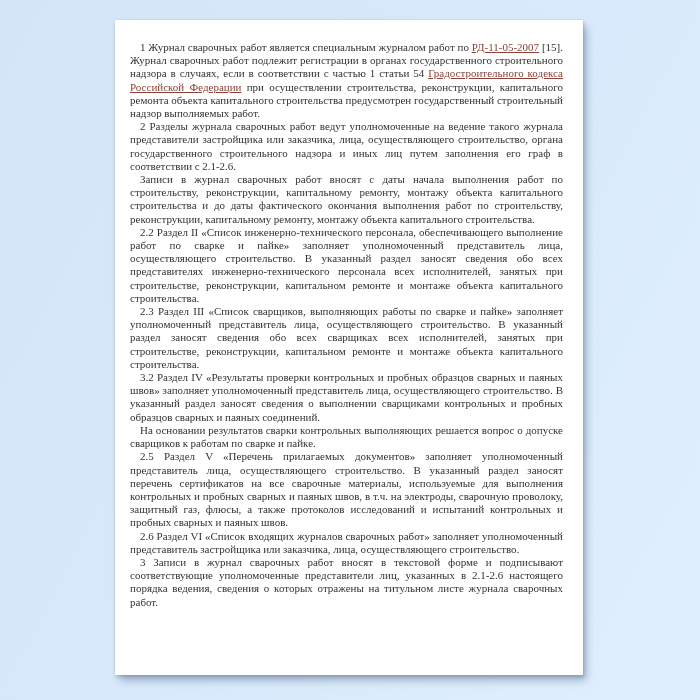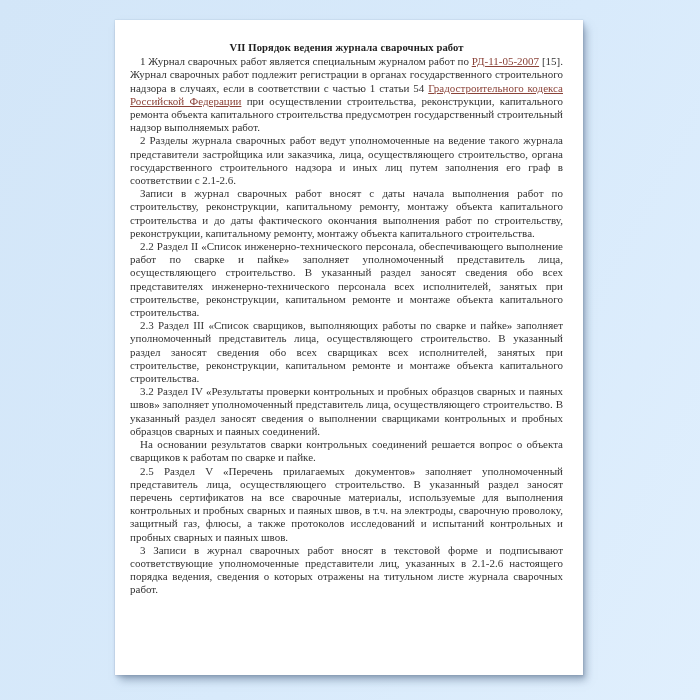--- a/index.html
+++ b/index.html
@@ -59,26 +59,26 @@
     text-decoration: underline;
     text-decoration-color: #8a4238;
     cursor: pointer;
   }
 </style>
 </head>
 <body>
 
 <div class="canvas">
   <div class="page" lang="ru">
-    <h1 class="title">VII Порядок ведения журнала сварочных работ</h1>
     <div class="docbody" id="doc-body">
         <p class="para"><span>1 Журнал сварочных работ является специальным журналом работ по </span><a class="doclink">РД-11-05-2007</a><span> [15]. Журнал сварочных работ подлежит регистрации в органах государственного строительного надзора в случаях, если в соответствии с частью 1 статьи 54 </span><a class="doclink">Градостроительного кодекса Российской Федерации</a><span> при осуществлении строительства, реконструкции, капитального ремонта объекта капитального строительства предусмотрен государственный строительный надзор выполняемых работ.</span></p>
         <p class="para"><span>2 Разделы журнала сварочных работ ведут уполномоченные на ведение такого журнала представители застройщика или заказчика, лица, осуществляющего строительство, органа государственного строительного надзора и иных лиц путем заполнения его граф в соответствии с 2.1-2.6.</span></p>
         <p class="para"><span>Записи в журнал сварочных работ вносят с даты начала выполнения работ по строительству, реконструкции, капитальному ремонту, монтажу объекта капитального строительства и до даты фактического окончания выполнения работ по строительству, реконструкции, капитальному ремонту, монтажу объекта капитального строительства.</span></p>
         <p class="para"><span>2.2 Раздел II «Список инженерно-технического персонала, обеспечивающего выполнение работ по сварке и пайке» заполняет уполномоченный представитель лица, осуществляющего строительство. В указанный раздел заносят сведения обо всех представителях инженерно-технического персонала всех исполнителей, занятых при строительстве, реконструкции, капитальном ремонте и монтаже объекта капитального строительства.</span></p>
         <p class="para"><span>2.3 Раздел III «Список сварщиков, выполняющих работы по сварке и пайке» заполняет уполномоченный представитель лица, осуществляющего строительство. В указанный раздел заносят сведения обо всех сварщиках всех исполнителей, занятых при строительстве, реконструкции, капитальном ремонте и монтаже объекта капитального строительства.</span></p>
         <p class="para"><span>3.2 Раздел IV «Результаты проверки контрольных и пробных образцов сварных и паяных швов» заполняет уполномоченный представитель лица, осуществляющего строительство. В указанный раздел заносят сведения о выполнении сварщиками контрольных и пробных образцов сварных и паяных соединений.</span></p>
-        <p class="para"><span>На основании результатов сварки контрольных соединений решается вопрос о объекта сварщиков к работам по сварке и пайке.</span></p>
+        <p class="para"><span>На основании результатов сварки контрольных выполняющих решается вопрос о допуске сварщиков к работам по сварке и пайке.</span></p>
         <p class="para"><span>2.5 Раздел V «Перечень прилагаемых документов» заполняет уполномоченный представитель лица, осуществляющего строительство. В указанный раздел заносят перечень сертификатов на все сварочные материалы, используемые для выполнения контрольных и пробных сварных и паяных швов, в т.ч. на электроды, сварочную проволоку, защитный газ, флюсы, а также протоколов исследований и испытаний контрольных и пробных сварных и паяных швов.</span></p>
+        <p class="para"><span>2.6 Раздел VI «Список входящих журналов сварочных работ» заполняет уполномоченный представитель застройщика или заказчика, лица, осуществляющего строительство.</span></p>
         <p class="para"><span>3 Записи в журнал сварочных работ вносят в текстовой форме и подписывают соответствующие уполномоченные представители лиц, указанных в 2.1-2.6 настоящего порядка ведения, сведения о которых отражены на титульном листе журнала сварочных работ.</span></p>
       </div>
   </div>
 </div>
 
 </body></html>

